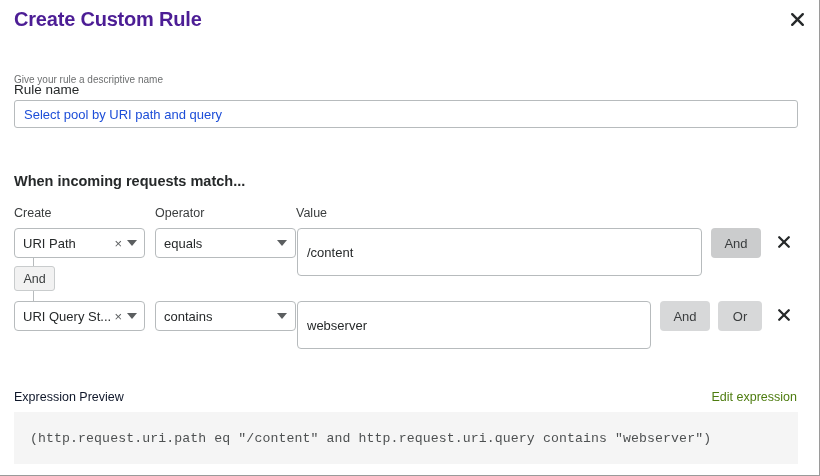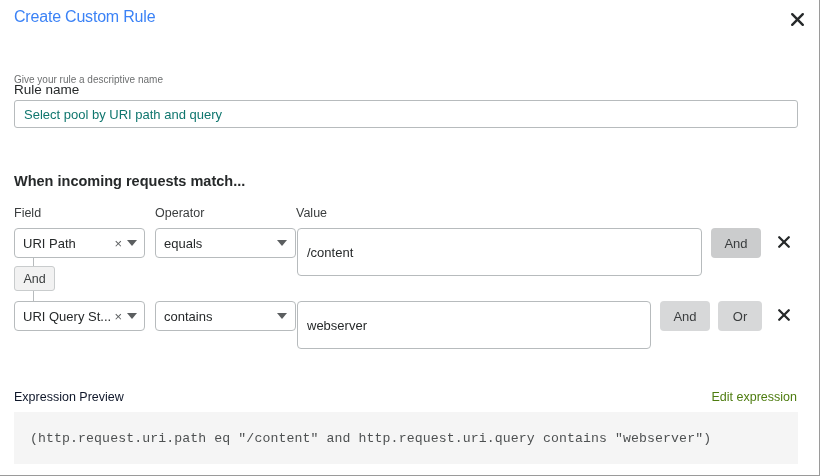--- a/index.html
+++ b/index.html
@@ -21,24 +21,24 @@
     border-right: 1px solid #9a9a9a;
     border-bottom: 1px solid #9a9a9a;
     overflow: hidden;
   }
 
   
   .dialog-title {
     position: absolute;
     left: 14px;
     top: 8px;
-    font-size: 16px;
-    font-weight: normal;
+    font-size: 20px;
+    font-weight: bold;
     letter-spacing: -0.2px;
-    color: #3b82f6;
+    color: #4c1d95;
   }
   .close-btn {
     position: absolute;
     right: 9px;
     top: 6px;
     width: 26px;
     height: 26px;
     display: flex;
     align-items: center;
     justify-content: center;
@@ -68,21 +68,21 @@
     position: absolute;
     left: 14px;
     top: 100px;
     width: 784px;
     height: 28px;
     border: 1px solid #b7bbbd;
     border-radius: 3px;
     background: #fff;
     font-family: "Liberation Sans", sans-serif;
     font-size: 13px;
-    color: #0f766e;
+    color: #1d4ed8;
     padding: 0 9px;
     outline: none;
   }
 
   
   .match-heading {
     position: absolute;
     left: 14px;
     top: 173px;
     font-size: 14.5px;
@@ -288,21 +288,21 @@
       </svg>
     </span>
   </button>
 
   <div class="section-label rule-name-label">Rule name</div>
   <div class="rule-name-help">Give your rule a descriptive name</div>
   <input class="rule-name-input" type="text" value="Select pool by URI path and query" style="">
 
   <div class="match-heading">When incoming requests match...</div>
 
-  <div class="col-head field">Field</div>
+  <div class="col-head field">Create</div>
   <div class="col-head operator">Operator</div>
   <div class="col-head value">Value</div>
 
   <div class="cond-row row1">
     <div class="ctl select-field">
       <span class="sel-text">URI Path</span>
       <span class="clear-x">×</span>
       <span class="caret"></span>
     </div>
     <div class="ctl select-operator">

